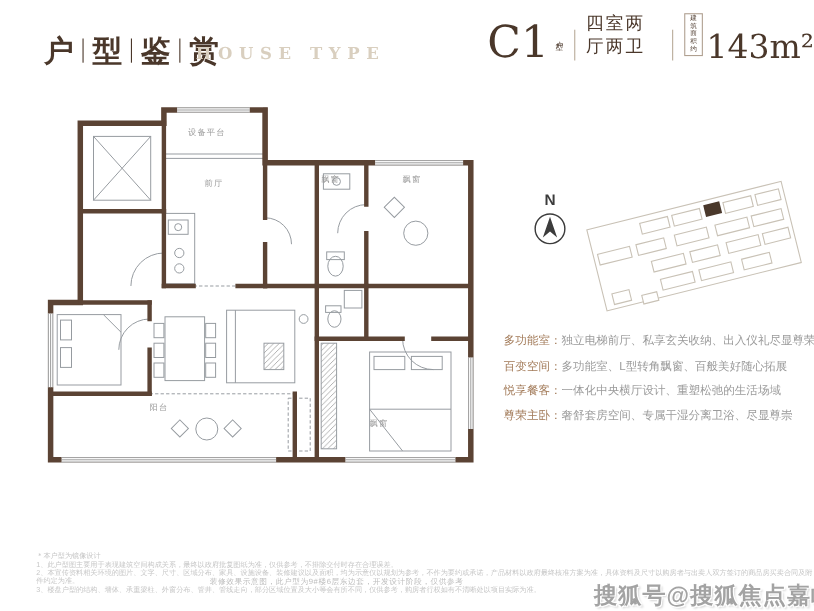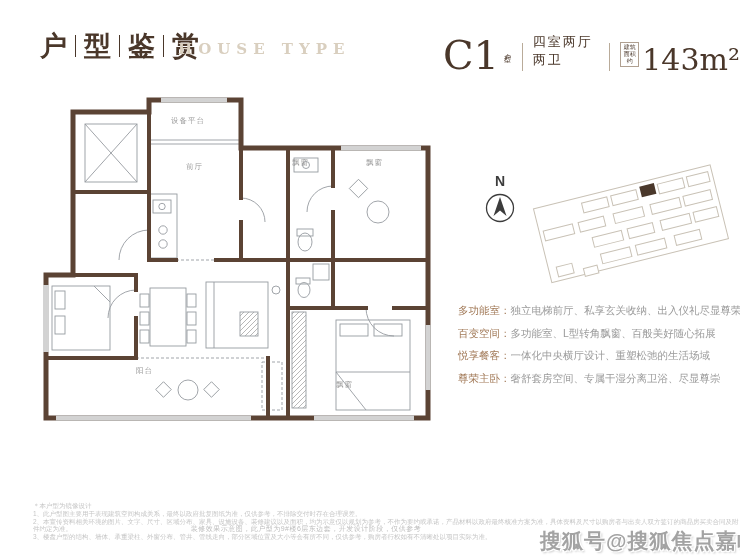--- a/index.html
+++ b/index.html
@@ -9,28 +9,28 @@
   }
   
   .title-block{position:absolute;left:40px;top:28px;display:flex;align-items:center;}
   .title-char{font-family:"DejaVu Serif",serif;font-size:27px;font-weight:600;color:#4a372a;}
   .title-sep{display:inline-block;width:1px;height:22px;background:#4a372a;margin:0 8px;}
   .subtitle{
     position:absolute;left:178px;top:40px;font-family:"DejaVu Serif",serif;
     font-size:15px;letter-spacing:6px;color:#d9cfbf;font-weight:700;
   }
   
-  .unit-block{position:absolute;left:443px;top:32px;display:flex;align-items:flex-end;height:42px;justify-content:flex-end;}
+  .unit-block{position:absolute;left:443px;top:16px;display:flex;align-items:flex-end;height:42px;}
   .unit-code{font-family:"DejaVu Serif",serif;font-size:40px;line-height:38px;color:#4a372a;}
   .unit-code-label{
     writing-mode:vertical-rl;font-size:7px;letter-spacing:2px;color:#4a372a;
     margin:0 0 4px 3px;height:22px;
   }
   .unit-sep{width:1px;height:28px;background:#b9ab99;margin:0 10px 3px 10px;}
-  .unit-layout{font-family:"DejaVu Serif",serif;font-size:13px;letter-spacing:2px;color:#4a372a;margin-bottom:5px;}
+  .unit-layout{font-family:"DejaVu Serif",serif;font-size:16px;letter-spacing:2px;color:#4a372a;margin-bottom:5px;}
   .area-label{
     font-size:6px;line-height:7px;color:#4a372a;border:0.5px solid #b0a091;
     padding:1px 2px;margin:0 3px 7px 0;text-align:center;
   }
   .area-value{font-family:"DejaVu Serif",serif;font-size:30px;line-height:28px;color:#4a372a;}
   
   .plan{position:absolute;left:36px;top:90px;width:412px;height:378px;}
   .plan svg{position:absolute;left:0;top:0;}
   .room-label{
     position:absolute;font-size:7.5px;letter-spacing:1px;color:#9a9a9a;white-space:nowrap;

